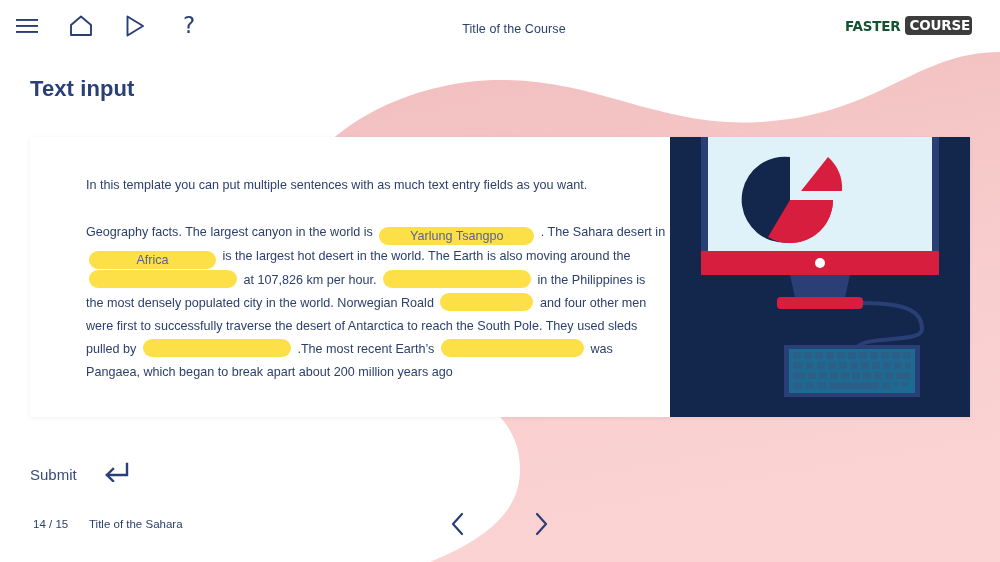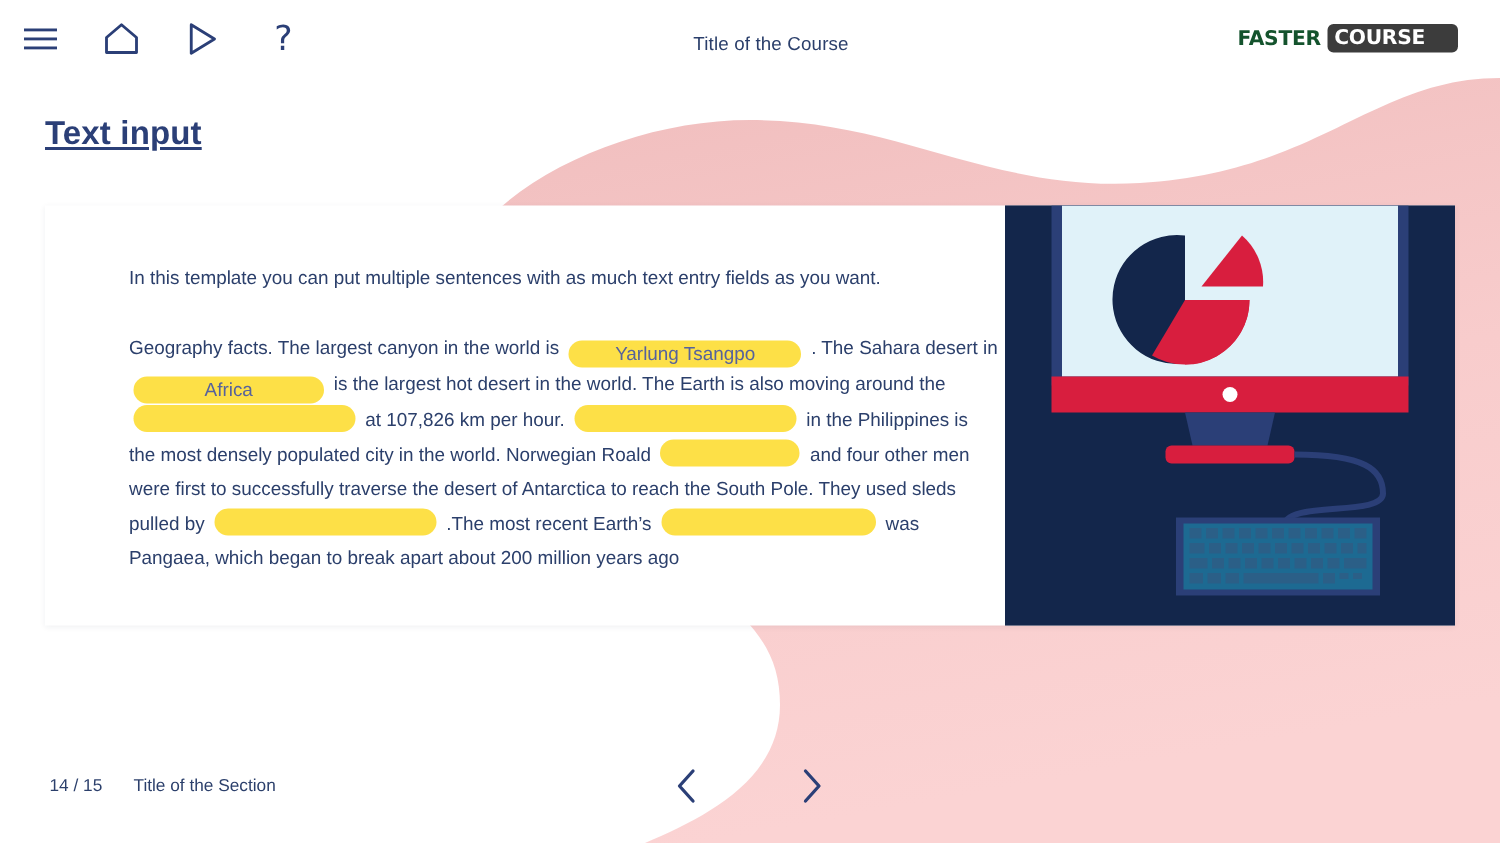--- a/index.html
+++ b/index.html
@@ -74,35 +74,34 @@
     letter-spacing: -0.2px;
     padding-right: 4px;
     font-family: "DejaVu Sans", sans-serif;
   }
   .logo .course {
     font-size: 13.5px;
     font-weight: bold;
     color: #ffffff;
     background: #3c3c3c;
     border-radius: 4px;
-    padding: 1px 22px 2px 5px;
+    padding: 1px 2px 2px 5px;
     letter-spacing: -0.2px;
     font-family: "DejaVu Sans", sans-serif;
   }
 
   
   .page-title {
     position: absolute;
     left: 30px; top: 76px;
     font-size: 22px;
     font-weight: bold;
     color: #2b3f77;
     z-index: 20;
     letter-spacing: .1px;
-    text-decoration: underline;
   }
 
   
   .card {
     position: absolute;
     left: 30px; top: 137px;
     width: 940px; height: 280px;
     background: #ffffff;
     z-index: 15;
     display: flex;
@@ -330,24 +329,33 @@
             <rect x="159" y="245" width="50" height="7"></rect>
             <rect x="212" y="245" width="8" height="7"></rect>
             <rect x="223" y="245" width="6" height="4"></rect>
               <rect x="232" y="245" width="6" height="4"></rect>
           </g>
         </g>
       </svg>
     </div>
   </div>
 
+  <div class="submit-row">
+    <span class="submit-label">Submit</span>
+    <span class="submit-icon">
+      <svg width="28" height="20" viewBox="0 0 28 20">
+        <path d="M24,2 L24,13 L4,13" fill="none" stroke="#2b3f77" stroke-width="2.4" stroke-linecap="square"></path>
+        <path d="M10,7 L4,13 L10,19" fill="none" stroke="#2b3f77" stroke-width="2.4" stroke-linecap="square" stroke-linejoin="miter"></path>
+      </svg>
+    </span>
+  </div>
 
   <div class="footer">
     <span class="pagenum">14 / 15</span>
-    <span class="section-title">Title of the Section</span>
+    <span class="section-title">Title of the Sahara</span>
 
     <span class="nav-prev">
       <svg width="20" height="28" viewBox="0 0 20 28">
         <path d="M14,4 L5,14 L14,24" fill="none" stroke="#2b3f77" stroke-width="2.2" stroke-linecap="round" stroke-linejoin="round"></path>
       </svg>
     </span>
     <span class="nav-next">
       <svg width="20" height="28" viewBox="0 0 20 28">
         <path d="M6,4 L15,14 L6,24" fill="none" stroke="#2b3f77" stroke-width="2.2" stroke-linecap="round" stroke-linejoin="round"></path>
       </svg>

